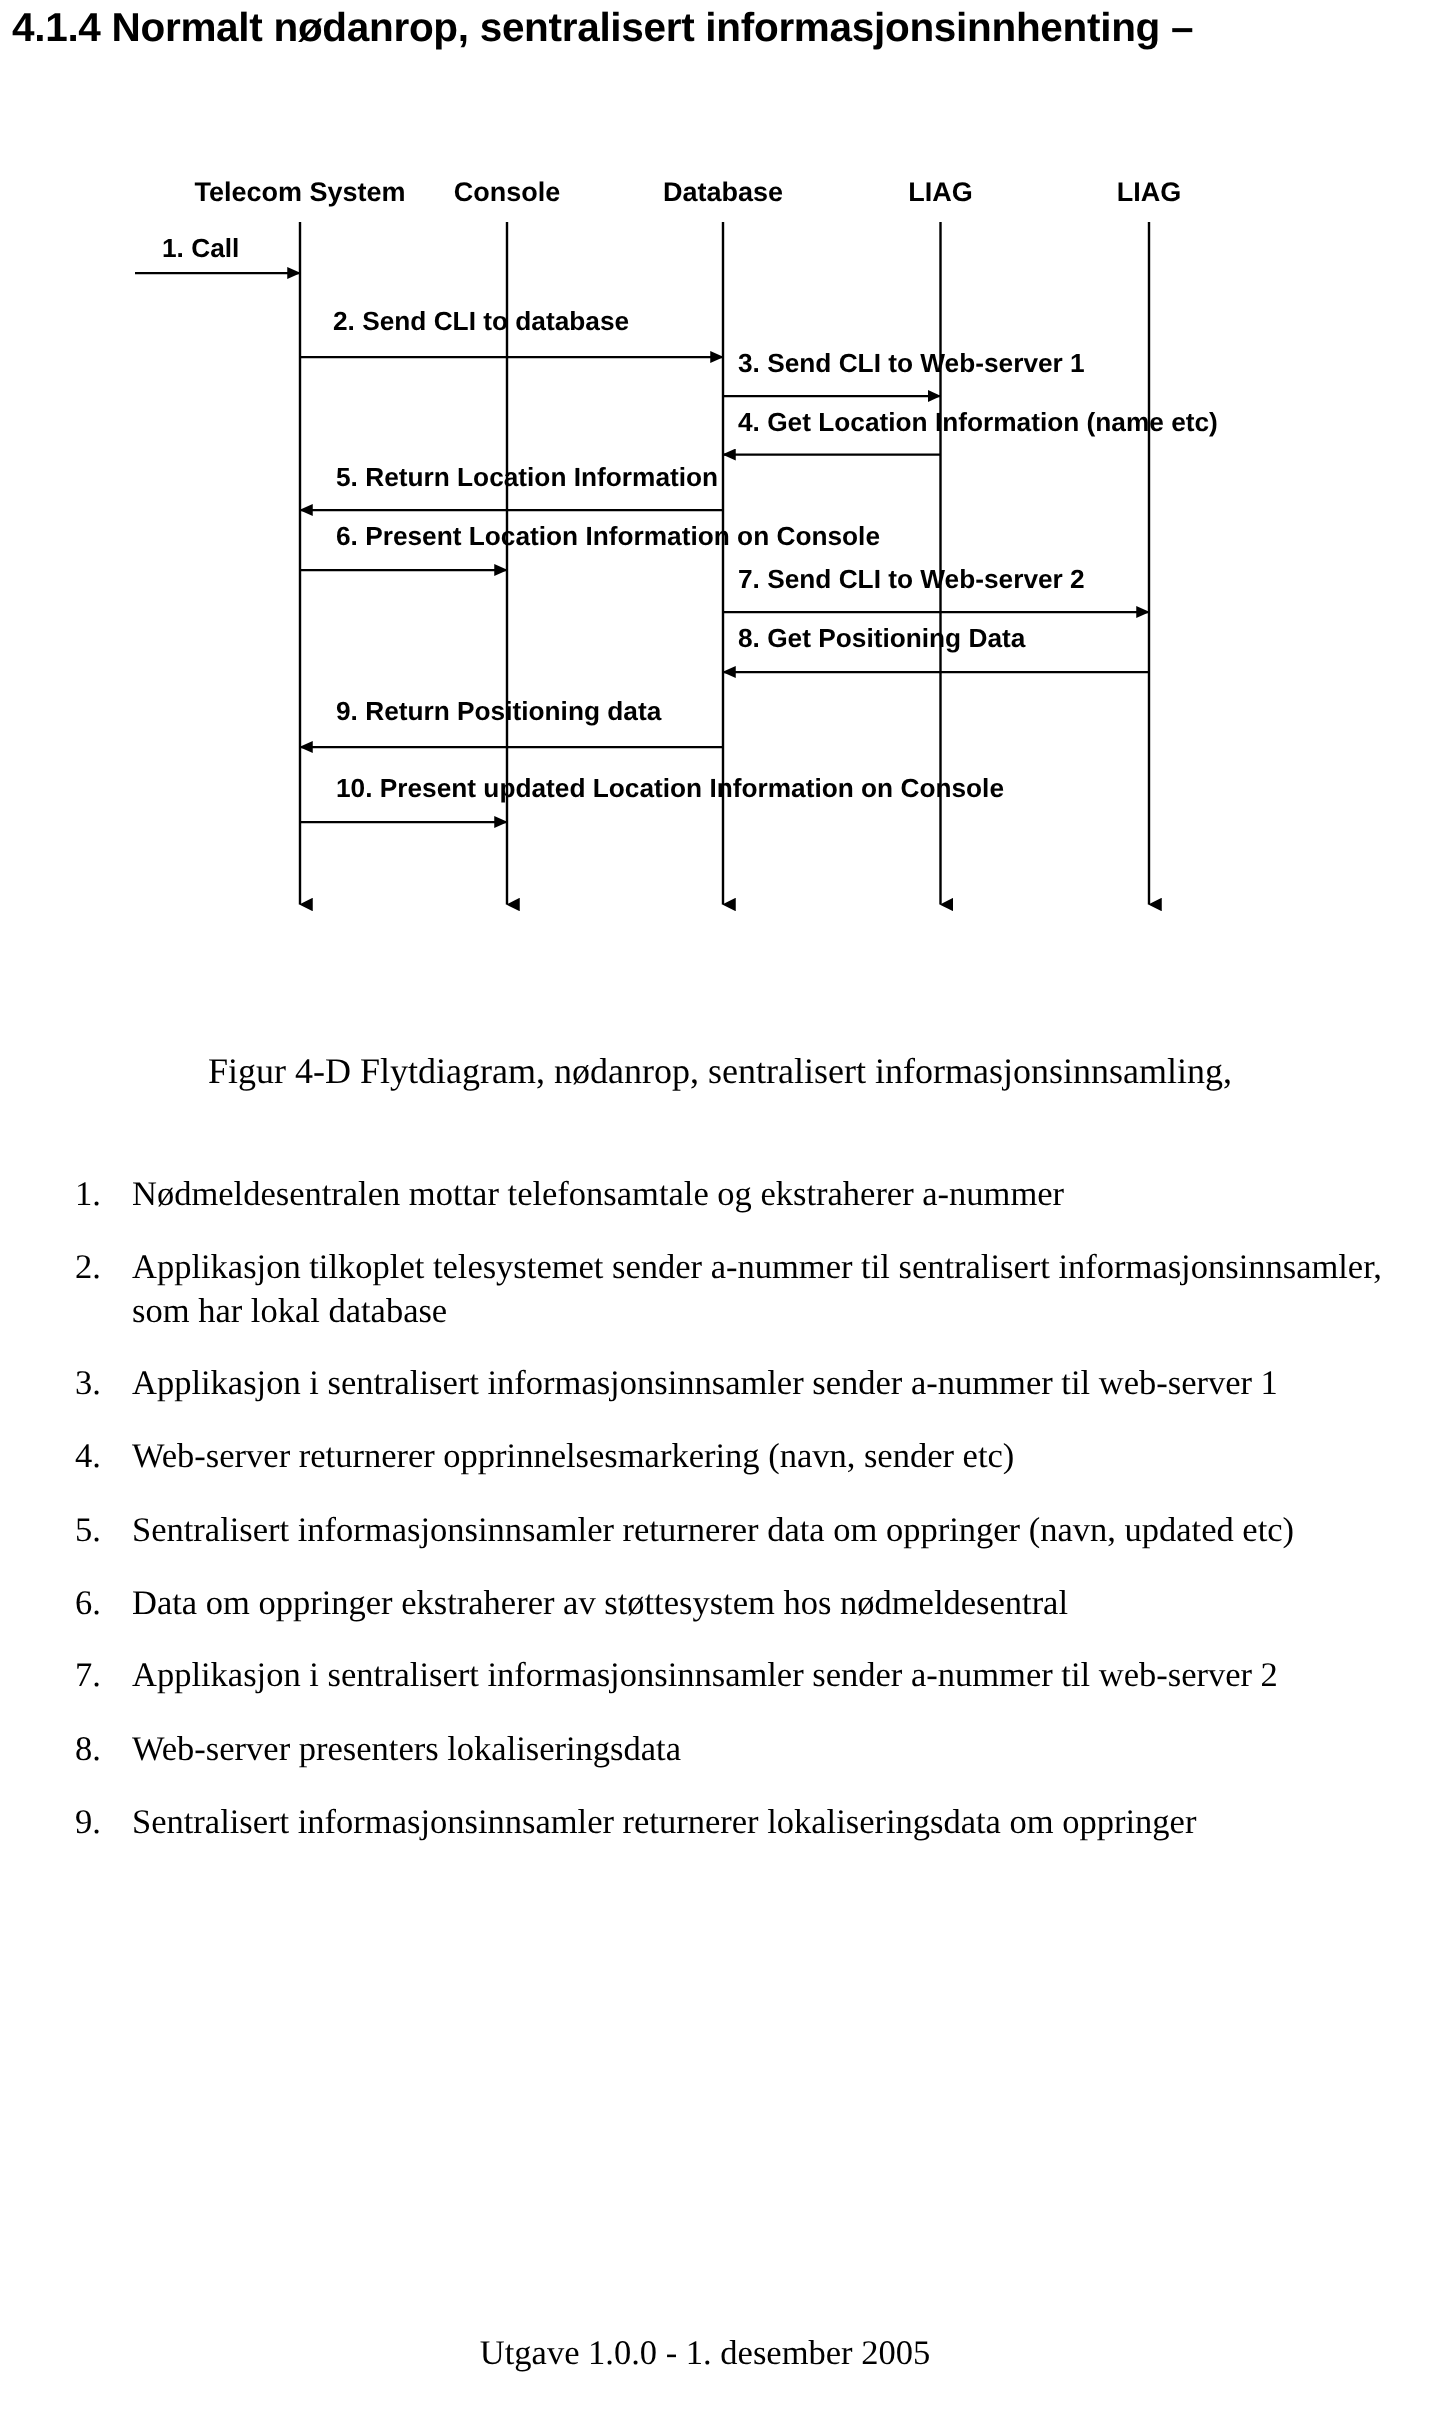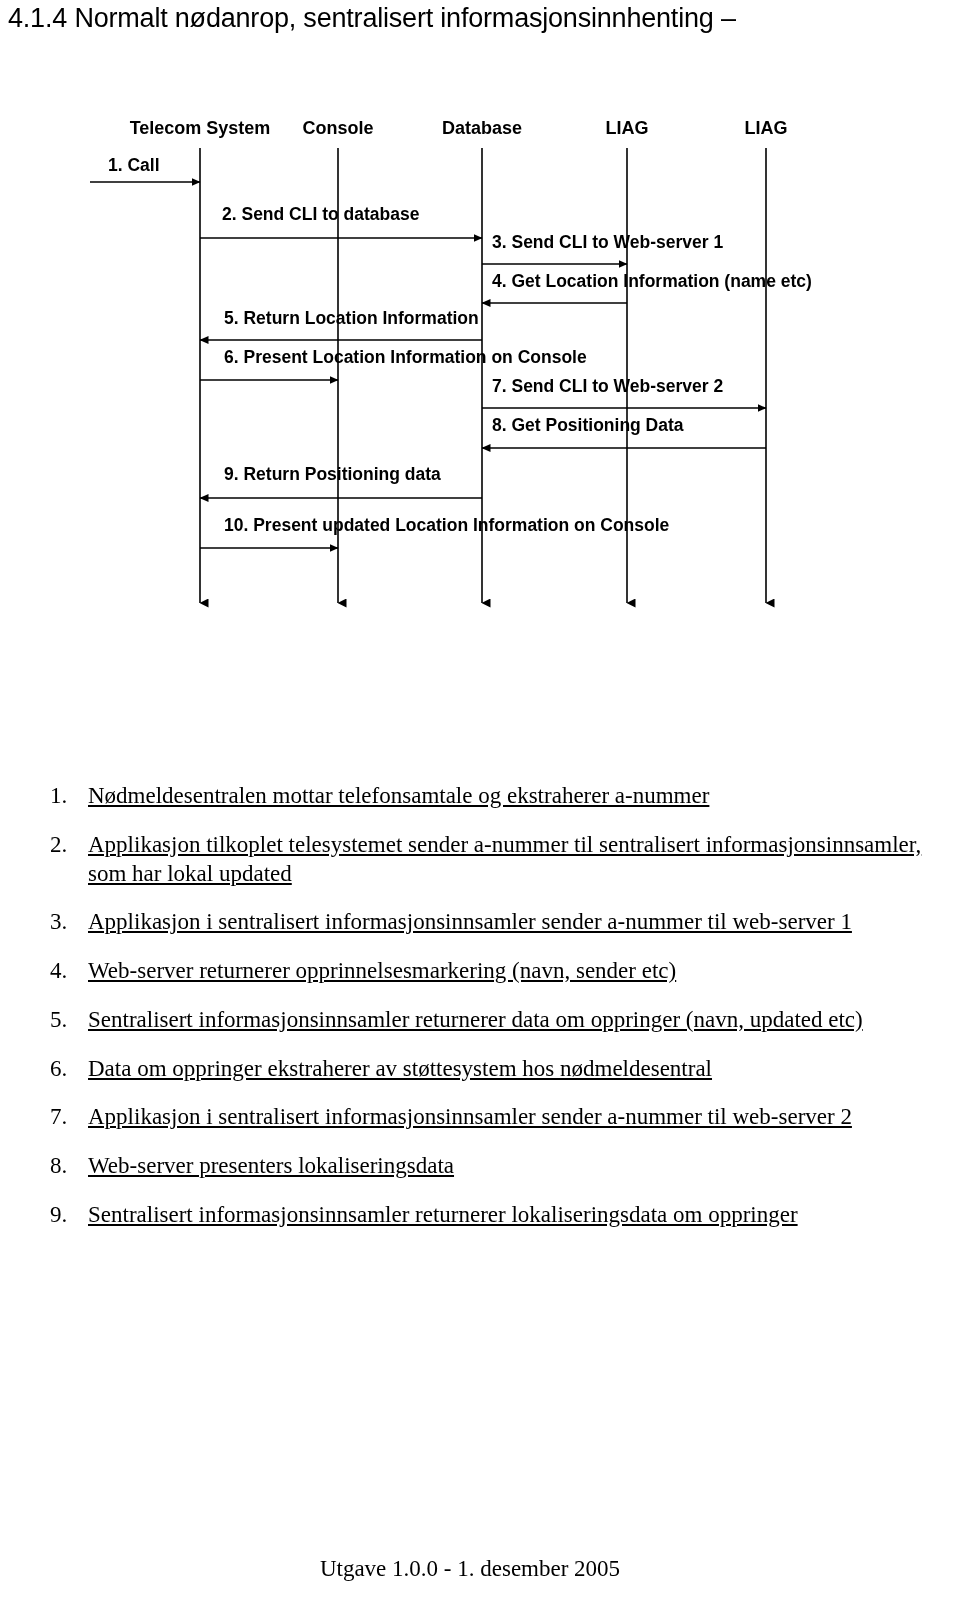--- a/index.html
+++ b/index.html
@@ -16,21 +16,21 @@
     overflow: hidden;
   }
 
   
   .heading {
     position: absolute;
     left: 8px;
     top: 2px;
     width: 800px;
     font-family: "Liberation Sans", sans-serif;
-    font-weight: normal;
+    font-weight: bold;
     font-size: 27px;
     line-height: 1.20;
     letter-spacing: -0.2px;
   }
   .heading .hnum {
     display: inline;
   }
   .heading .htext {
     display: inline;
   }
@@ -91,21 +91,20 @@
     margin-bottom: 20px;
     font-size: 23px;
     line-height: 1.25;
   }
   .step-num {
     flex: 0 0 38px;
     text-align: left;
   }
   .step-text {
     flex: 1 1 auto;
-    text-decoration: underline;
   }
 
   
   .footer {
     position: absolute;
     left: 0;
     top: 1556px;
     width: 940px;
     text-align: center;
     font-size: 23px;
@@ -160,30 +159,31 @@
         <line x1="766" y1="340" x2="482" y2="340" stroke="#000" stroke-width="1.5" marker-end="url(#arrowR)"></line>
         <text x="224" y="372" text-anchor="start" class="msg-label">9. Return Positioning data</text>
         <line x1="482" y1="390" x2="200" y2="390" stroke="#000" stroke-width="1.5" marker-end="url(#arrowR)"></line>
         <text x="224" y="423" text-anchor="start" class="msg-label">10. Present updated Location Information on Console</text>
         <line x1="200" y1="440" x2="338" y2="440" stroke="#000" stroke-width="1.5" marker-end="url(#arrowR)"></line>
       </g>
   </svg>
 </div>
 
 <div class="caption">
+  <span class="capline">Figur 4-D Flytdiagram, nødanrop, sentralisert informasjonsinnsamling,</span>
 </div>
 
 <div class="steps" id="steps-list">
     <div class="step">
       <div class="step-num">1.</div>
       <div class="step-text">Nødmeldesentralen mottar telefonsamtale og ekstraherer a-nummer</div>
     </div>
     <div class="step">
       <div class="step-num">2.</div>
-      <div class="step-text">Applikasjon tilkoplet telesystemet sender a-nummer til sentralisert informasjonsinnsamler, som har lokal updated</div>
+      <div class="step-text">Applikasjon tilkoplet telesystemet sender a-nummer til sentralisert informasjonsinnsamler, som har lokal database</div>
     </div>
     <div class="step">
       <div class="step-num">3.</div>
       <div class="step-text">Applikasjon i sentralisert informasjonsinnsamler sender a-nummer til web-server 1</div>
     </div>
     <div class="step">
       <div class="step-num">4.</div>
       <div class="step-text">Web-server returnerer opprinnelsesmarkering (navn, sender etc)</div>
     </div>
     <div class="step">

